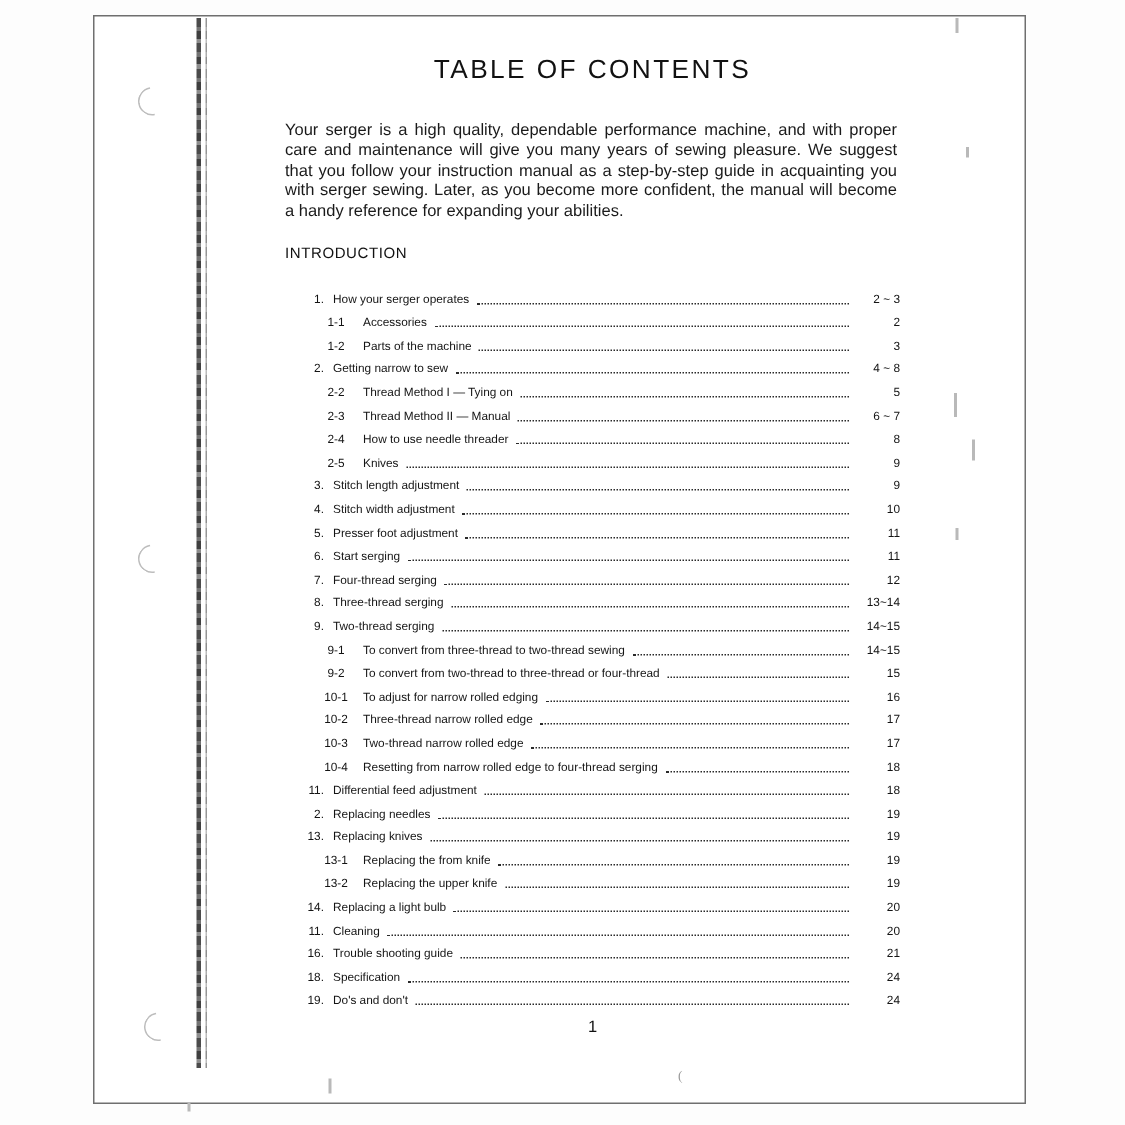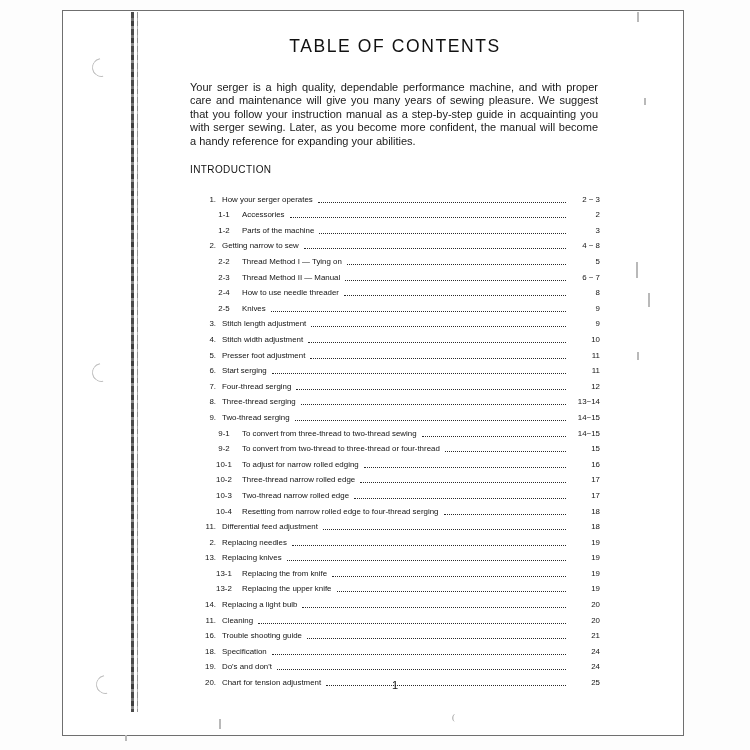--- a/index.html
+++ b/index.html
@@ -367,24 +367,18 @@
           <span class="label">Specification</span>
           <span class="leader"></span>
           <span class="pageno">24</span>
         </div>
         <div class="toc-row">
           <span class="num lvl1">19.</span>
           <span class="label">Do's and don't</span>
           <span class="leader"></span>
           <span class="pageno">24</span>
         </div>
-        <div class="toc-row">
-          <span class="num lvl1">20.</span>
-          <span class="label">Chart for tension adjustment</span>
-          <span class="leader"></span>
-          <span class="pageno">25</span>
-        </div>
       </div>
 
   </div>
 
   <div class="folio">1</div>
 </div>
 
 </body></html>

